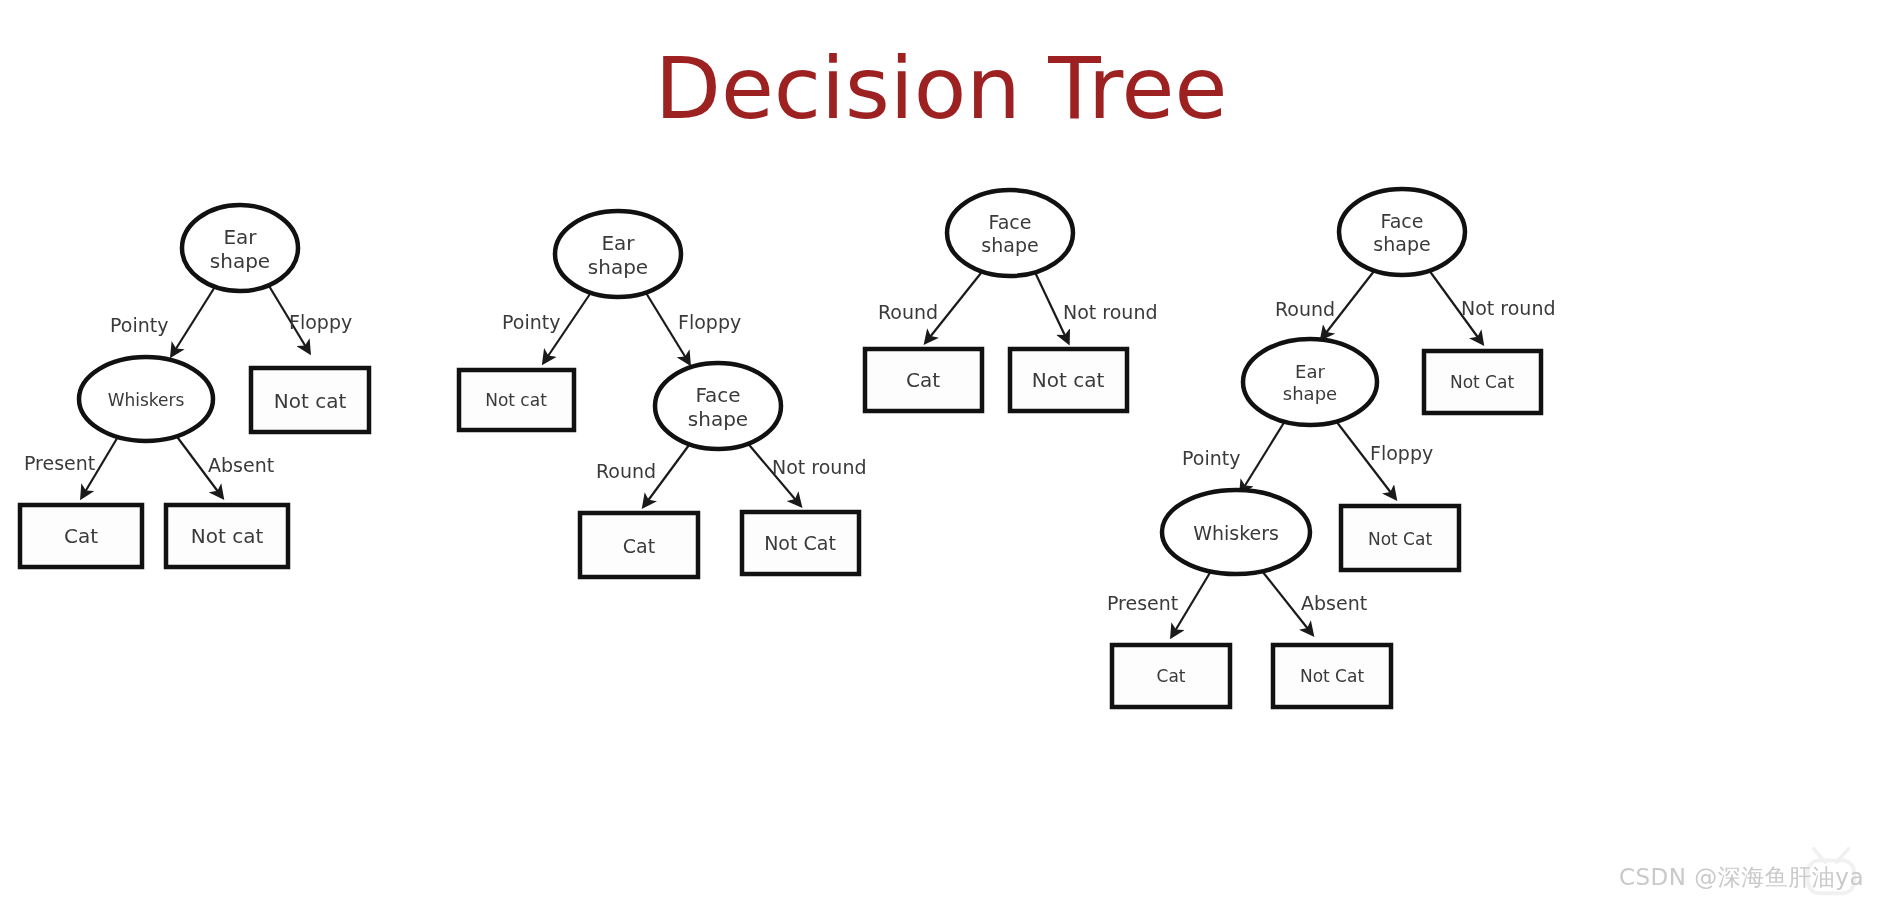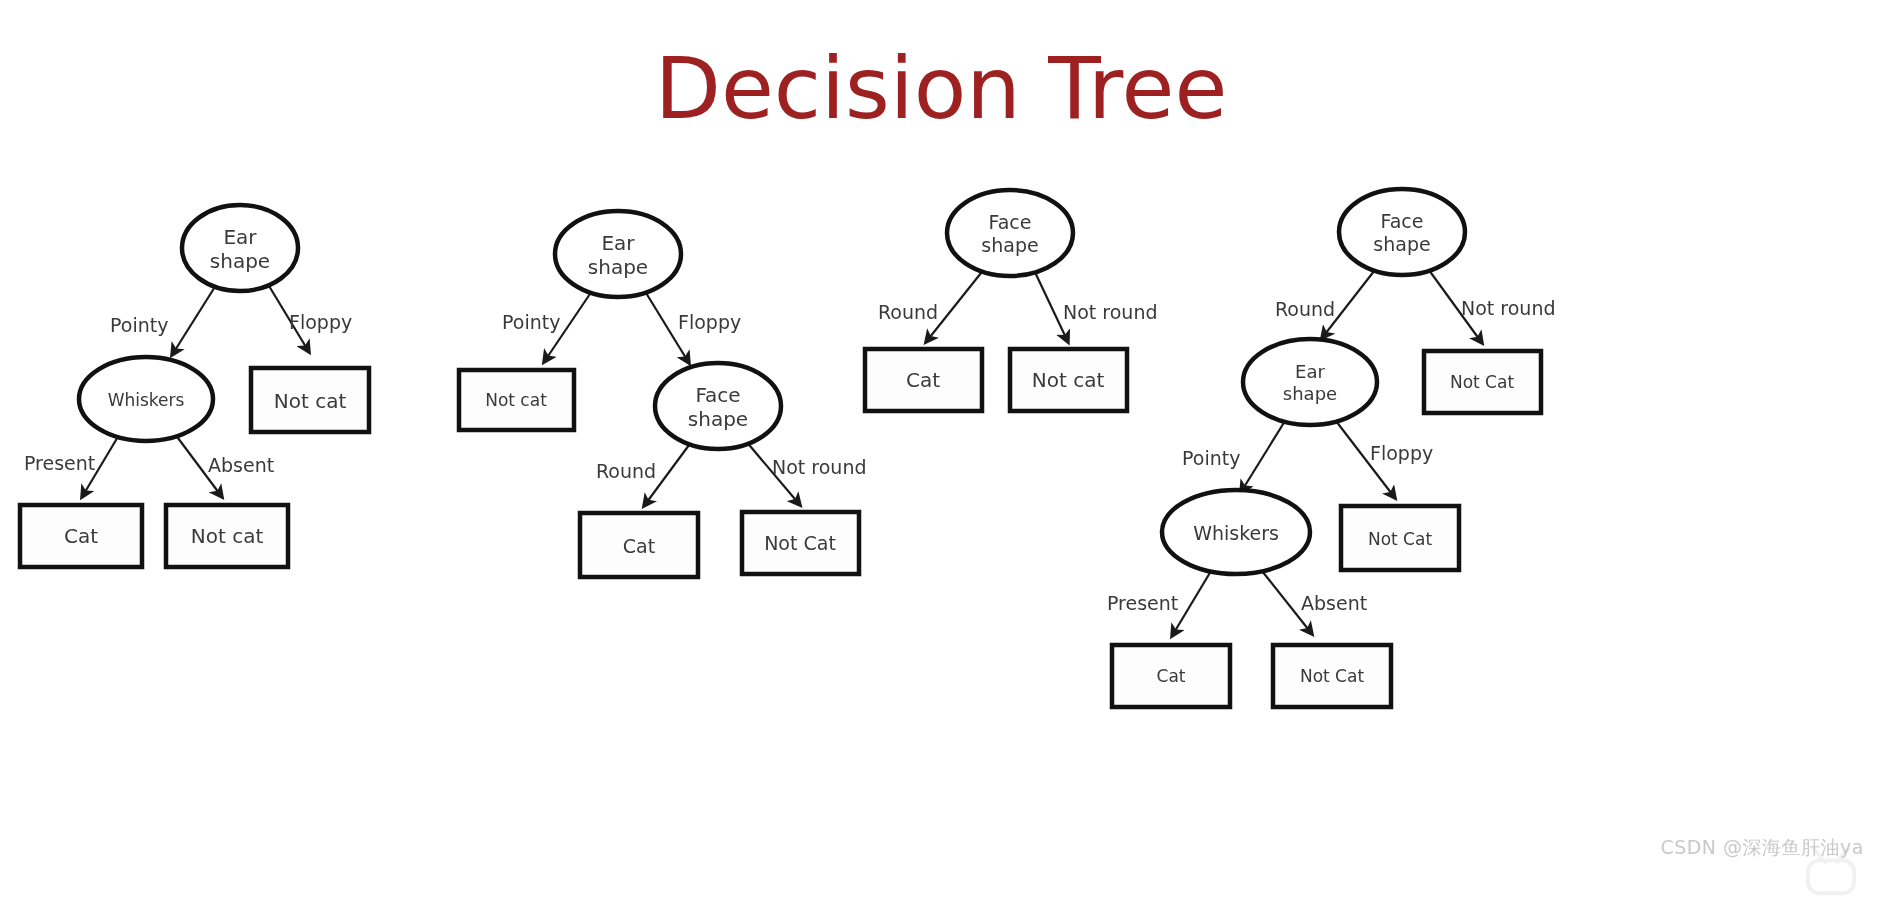--- a/index.html
+++ b/index.html
@@ -58,22 +58,22 @@
     font-weight: 400;
   }
   .edge-label {
     font-family: "DejaVu Sans", "Liberation Sans", sans-serif;
     fill: #3a3a3a;
     font-weight: 400;
   }
   #watermark {
     position: absolute;
     right: 18px;
-    bottom: 48px;
-    font-size: 19px;
+    bottom: 16px;
+    font-size: 23px;
     color: #c9c9c9;
     font-family: "DejaVu Sans", "Liberation Sans", sans-serif;
     letter-spacing: 0.5px;
     white-space: nowrap;
   }
   #wm-logo {
     position: absolute;
     right: 20px;
     bottom: 10px;
     width: 62px;

